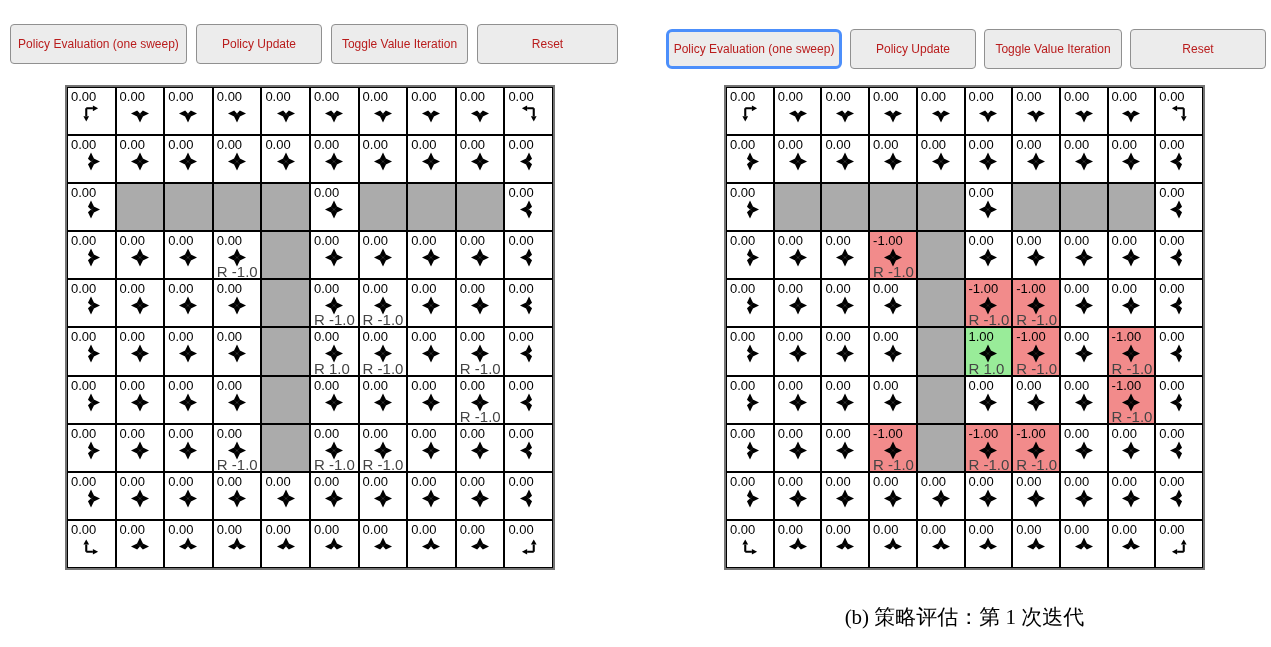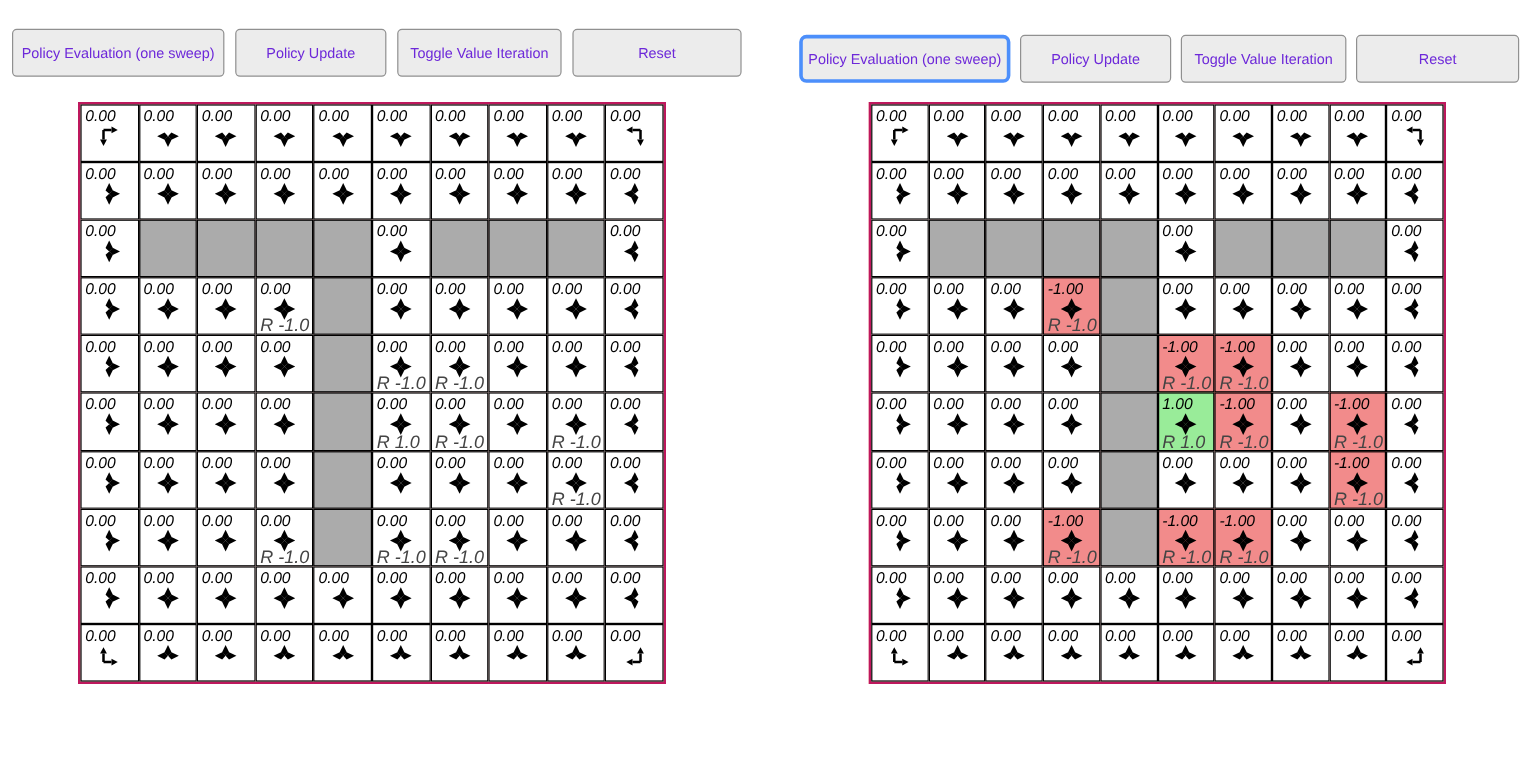--- a/index.html
+++ b/index.html
@@ -3,29 +3,29 @@
 <meta charset="utf-8">
 <style>
   html,body{margin:0;padding:0;background:#ffffff;}
   .canvas{
     position:relative;width:1271px;height:647px;background:#ffffff;
     font-family:"Liberation Sans",sans-serif;overflow:hidden;
   }
   .btn{
     position:absolute;height:40px;box-sizing:border-box;
     background:#ececec;border:1px solid #909090;border-radius:4px;
-    font-family:"Liberation Sans",sans-serif;font-size:12px;color:#6d28d9;
+    font-family:"Liberation Sans",sans-serif;font-size:12px;color:#b91c1c;
     display:flex;align-items:center;justify-content:center;
     cursor:pointer;padding:0 6px;white-space:nowrap;text-align:right;
   }
   .btn.focused{border:3px solid #4c8ffb;border-radius:6px;}
   .grid{
     position:absolute;display:grid;
     grid-template-columns:repeat(10,1fr);grid-template-rows:repeat(10,1fr);
-    border:2px solid #be185d;background:#ef4444;box-sizing:border-box;font-style:italic;
+    border:2px solid #737373;background:#0f766e;box-sizing:border-box;
   }
   .cell{position:relative;border:1px solid #000;background:#fff;box-sizing:border-box;overflow:hidden;}
   .cell.wall{background:#ababab;}
   .cell.neg{background:#f28b8b;}
   .cell.pos{background:#99ec99;text-align:center;}
   .cell-value{position:absolute;top:1px;left:3px;font-size:13px;line-height:15px;color:#000;}
   .cell-glyph{position:absolute;top:16px;left:50%;transform:translateX(-50%);width:19px;height:19px;}
   .cell-glyph svg{display:block;}
   .cell-reward{position:absolute;bottom:1px;left:3px;font-size:15px;line-height:10px;color:#444;}
   .caption{
@@ -1963,13 +1963,14 @@
         <div class="cell-glyph">
           <svg width="19" height="19" viewBox="0 0 20 20">
             <line x1="15" y1="8" x2="15" y2="15.5" stroke="#000" stroke-width="2.2"></line>
             <polygon points="12,8 15,2.5 18,8" fill="#000"></polygon>
             <line x1="8" y1="15.5" x2="15" y2="15.5" stroke="#000" stroke-width="2.2"></line>
             <polygon points="8,12.5 2.5,15.5 8,18.5" fill="#000"></polygon>
           </svg>
         </div>
       </div>
     </div>
+  <div id="caption-b" class="caption" style="left: 724px; top: 605px; width: 481px;">(b) 策略评估：第 1 次迭代</div>
 </div>
 
 </body></html>

